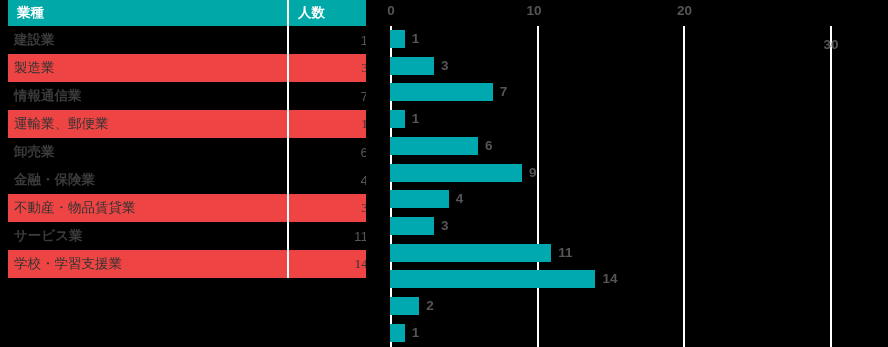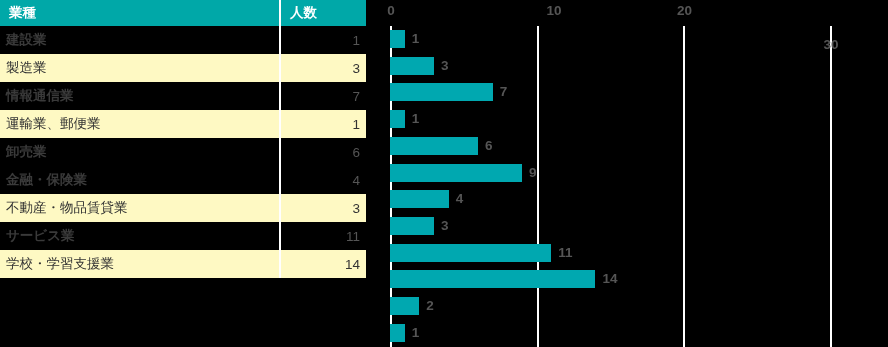--- a/index.html
+++ b/index.html
@@ -15,21 +15,21 @@
     position: relative;
     width: 888px;
     height: 347px;
     background: #000000;
     overflow: hidden;
   }
 
   
   #table-panel {
     position: absolute;
-    left: 0;
+    left: 8px;
     top: 0;
     width: 366px;
     height: 347px;
     background: #000000;
   }
   .tbl {
     width: 366px;
     border-collapse: collapse;
     table-layout: fixed;
   }
@@ -67,23 +67,24 @@
     border-right: none;
   }
 
   
   .tbl tbody tr.row-dark td {
     background: #000000;
     color: #3a3a3a;
     font-weight: bold;
   }
   .tbl tbody tr.row-light td {
-    background: #fef9c3;
+    background: #ef4444;
     color: #333333;
     font-weight: normal;
+    font-family: Liberation Serif, serif;
   }
   .tbl tbody tr.row-light td.td-num,
   .tbl tbody tr.row-dark td.td-num {
     font-weight: normal;
   }
   .tbl tbody tr.row-dark td.td-num { color: #555555; }
   .tbl tbody tr.row-light td.td-num { color: #333333; }
 
   
   #chart-panel {
@@ -196,21 +197,21 @@
           </tr>
         </tbody>
     </table>
   </div>
 
   <div id="chart-panel">
     <div id="plot">
         <div class="gridline" style="left: 24px;"></div>
         <div class="tick-label" style="left: 25px;">0</div>
         <div class="gridline" style="left: 170.7px;"></div>
-        <div class="tick-label" style="left: 188px;">10</div>
+        <div class="tick-label" style="left: 168px;">10</div>
         <div class="gridline" style="left: 317.4px;"></div>
         <div class="tick-label" style="left: 318.4px;">20</div>
         <div class="gridline" style="left: 464.1px;"></div>
         <div class="tick-label" style="left: 465.1px; margin-top: 34px;">30</div>
         <div class="bar-row" style="top: 26px;">
           <div class="bar" style="left: 24px; width: 14.67px; background: rgb(0, 168, 176);"></div>
           <div class="bar-value" style="left: 45.67px;">1</div>
         </div>
         <div class="bar-row" style="top: 52.7px;">
           <div class="bar" style="left: 24px; width: 44.01px; background: rgb(0, 168, 176);"></div>

